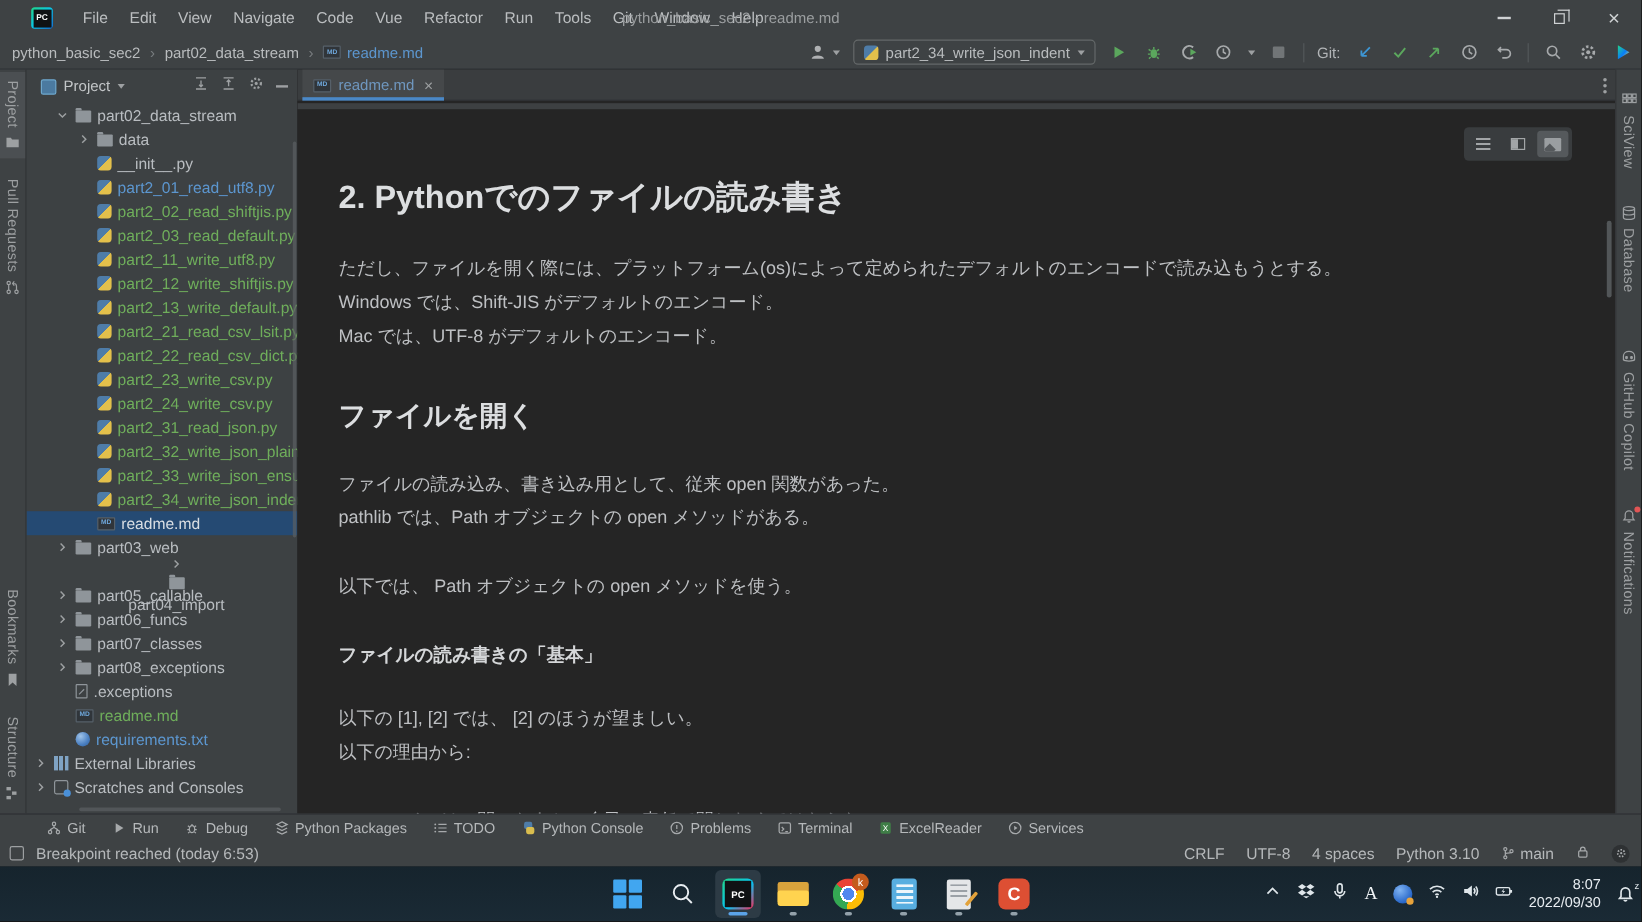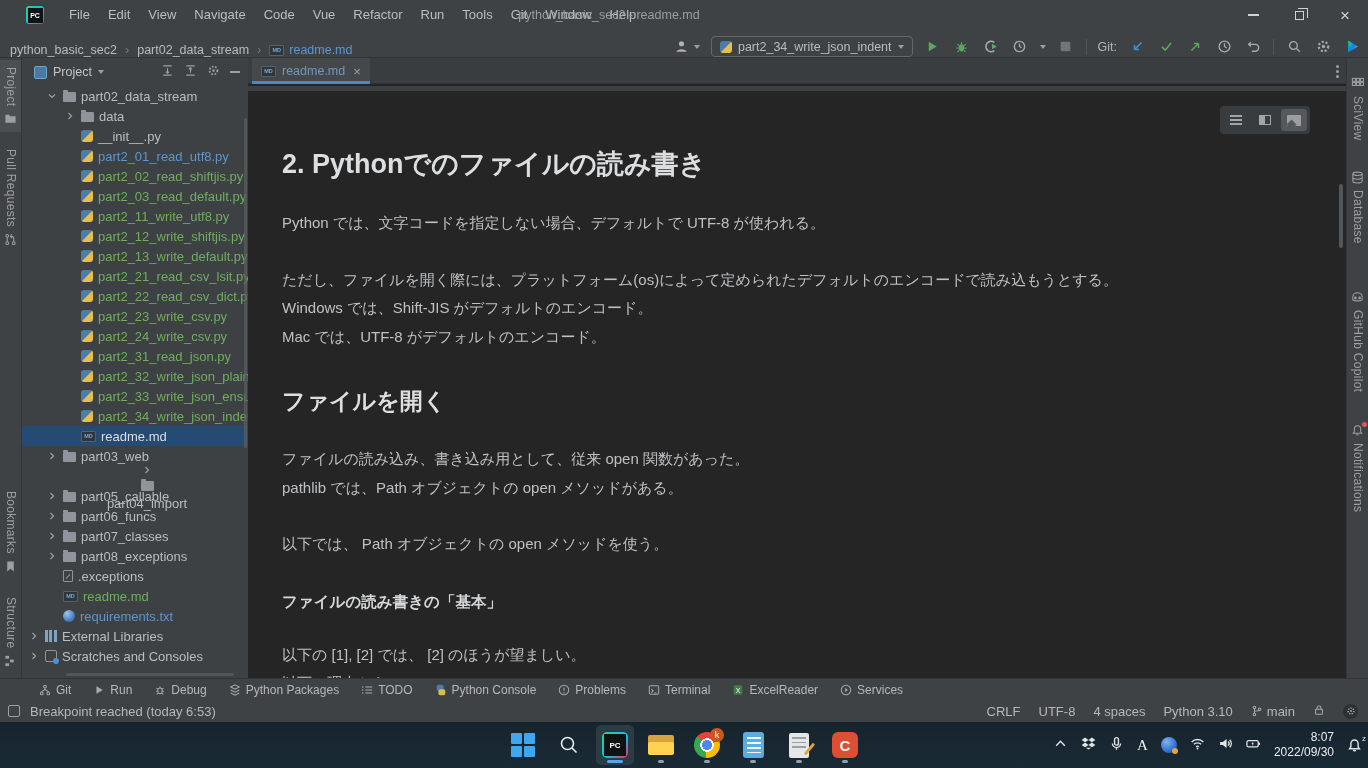--- a/index.html
+++ b/index.html
@@ -14,21 +14,21 @@
   .menu-item { color:#bbbec0; font-size:13px; padding:0 9px; line-height:30px; cursor:default; }
   .win-title { position:absolute; left:609px; transform:translateX(-50%); top:0; line-height:30px; color:#9b9ea0; font-size:12.5px; white-space:nowrap; }
   .win-controls { position:absolute; right:0; top:0; height:30px; display:flex; }
   .wc { width:46px; height:30px; display:flex; align-items:center; justify-content:center; }
   .wc-min { width:11px; height:2px; background:#cfd2d4; }
   .wc-restore { width:9px; height:9px; border:1px solid #cfd2d4; position:relative; }
   .wc-restore::before { content:""; position:absolute; top:-4px; left:2px; width:9px; height:9px; border-top:1px solid #cfd2d4; border-right:1px solid #cfd2d4; }
   .wc-x { color:#cfd2d4; font-size:17px; line-height:17px; }
 
   
-  .toolbar { position:absolute; top:30px; left:0; right:0; height:28px; background:#3e4244; border-bottom:1px solid #313437; display:flex; align-items:flex-end; }
+  .toolbar { position:absolute; top:30px; left:0; right:0; height:28px; background:#3e4244; border-bottom:1px solid #313437; display:flex; align-items:center; }
   .breadcrumbs { display:flex; align-items:center; margin-left:10px; font-size:12.5px; color:#b9bcbe; }
   .crumb { display:flex; align-items:center; }
   .crumb:not(:last-child)::after { content:"\203A"; color:#787c7f; margin:0 8px; }
   .crumb.accent .crumb-label { color:#5c96cf; }
   .crumb-icon { display:none; }
   .crumb-icon.fi-md { display:inline-flex; margin-right:5px; }
   .tb-right { margin-left:auto; display:flex; align-items:center; gap:11px; margin-right:7px; }
   .tb-icon { width:18px; height:18px; display:flex; align-items:center; justify-content:center; flex-shrink:0; }
   .tb-icon svg { width:15px; height:15px; }
   .caret-down { width:0; height:0; border-left:3.5px solid transparent; border-right:3.5px solid transparent; border-top:4px solid #9da0a2; }
@@ -693,21 +693,20 @@
             </div>
           <div class="vs-btn">
               <span class="vs-split"></span>
             </div>
           <div class="vs-btn active">
               <span class="vs-img"></span>
             </div>
         </div>
         <div class="md">
           <h1>2. Pythonでのファイルの読み書き</h1>
-          <div class="md-line p1">Python では、文字コードを指定しない場合、デフォルトで UTF-8 が使われる。</div>
           <div class="pgroup">
 
           <div class="md-line">ただし、ファイルを開く際には、プラットフォーム(os)によって定められたデフォルトのエンコードで読み込もうとする。</div>
               <div class="md-line">Windows では、Shift-JIS がデフォルトのエンコード。</div>
               <div class="md-line">Mac では、UTF-8 がデフォルトのエンコード。</div>
             </div>
           <h2>ファイルを開く</h2>
           <div class="pgroup">
 
           <div class="md-line">ファイルの読み込み、書き込み用として、従来 open 関数があった。</div>

